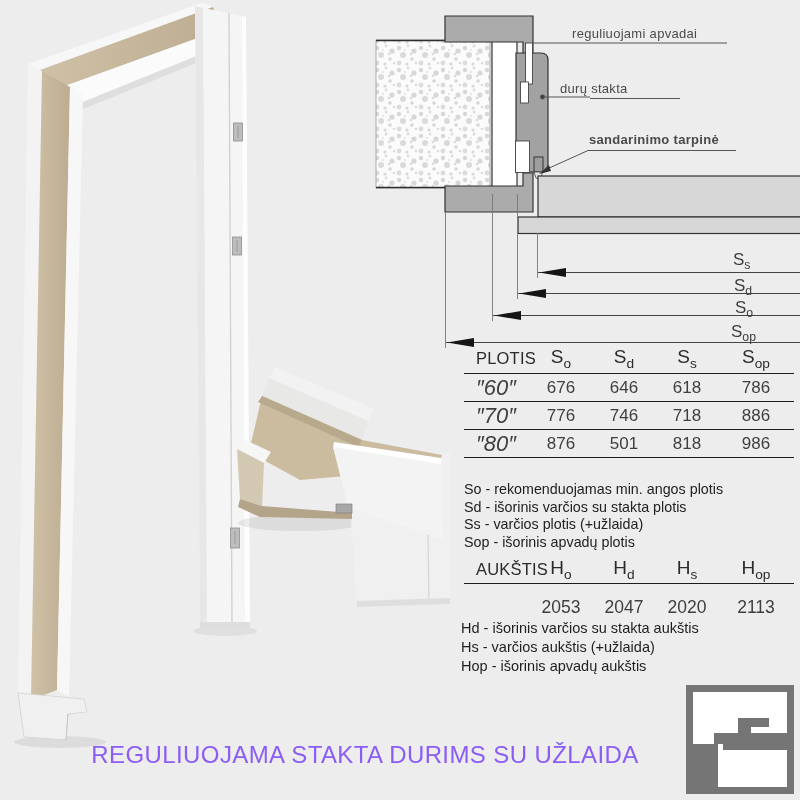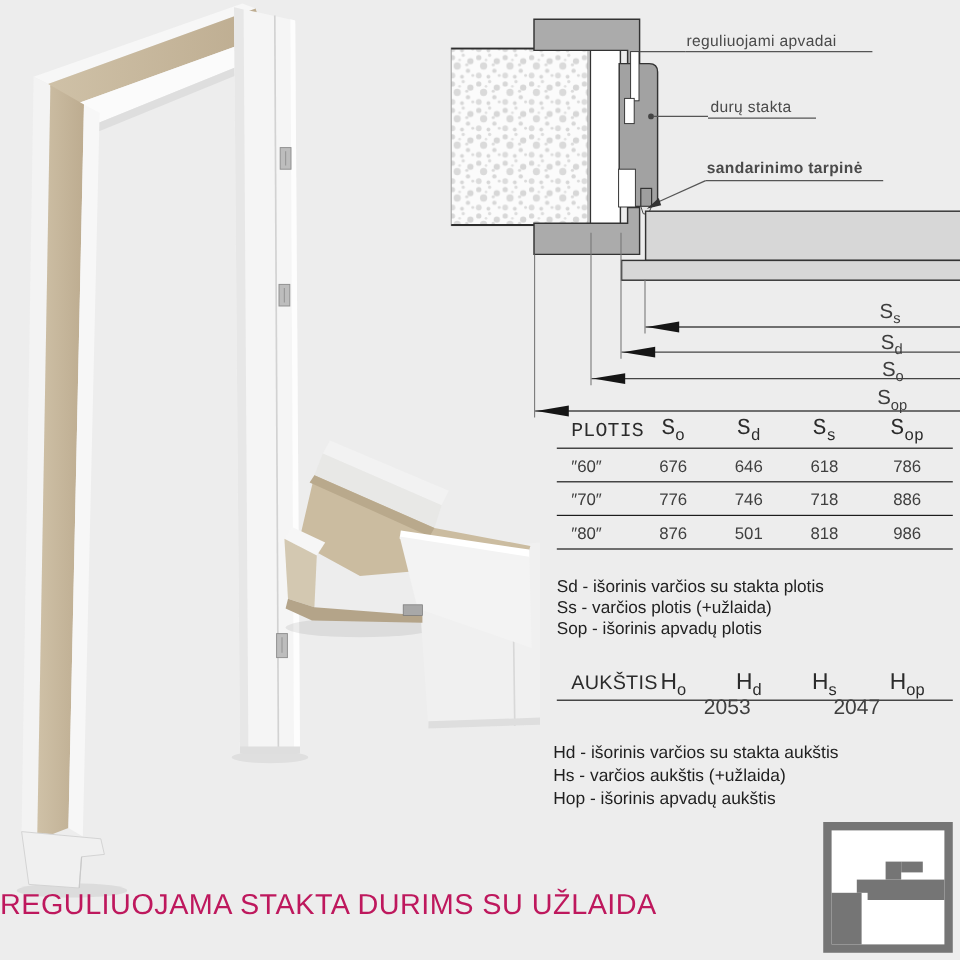--- a/index.html
+++ b/index.html
@@ -12,37 +12,37 @@
   #scene{position:absolute;left:0;top:0;width:800px;height:800px;}
   .abs{position:absolute;}
   
   .callout{font-size:13px;color:#4a4a4a;letter-spacing:.3px;white-space:nowrap;}
   
   .dim{font-size:17px;color:#3d3d3d;}
   .dim sub,.colhead sub{font-size:.72em;}
   
   .grid-row{display:grid;grid-template-columns:66px 62px 64px 62px 76px;align-items:center;}
   .wtable{left:464px;top:344px;width:330px;}
-  .wtable .thr{height:29px;border-bottom:1.2px solid #1c1c1c;font-family:Liberation Mono, monospace;}
+  .wtable .thr{height:29px;border-bottom:1.2px solid #1c1c1c;}
   .wtable .tr{height:27px;border-bottom:1.2px solid #1c1c1c;}
   .tbl-label{font-size:16.5px;color:#2b2b2b;padding-left:12px;letter-spacing:.2px;}
   .colhead{font-size:19px;color:#2b2b2b;text-align:center;}
-  .size-cell{font-size:14px;color:#3d3d3d;padding-left:12px;}
-  .val-cell{font-size:14px;color:#3f3f3f;text-align:center;}
+  .size-cell{font-size:22px;color:#3d3d3d;padding-left:12px;font-style:italic;}
+  .val-cell{font-size:17px;color:#3f3f3f;text-align:center;}
   
   .legend{font-size:14.3px;color:#222;line-height:17.7px;white-space:nowrap;}
   .legendH{font-size:14.5px;color:#1f1f1f;line-height:19px;white-space:nowrap;}
   
   .htable{left:464px;top:556px;width:330px;}
   .htable .thr{height:27px;border-bottom:1.5px solid #1c1c1c;}
-  .hvalues{left:464px;top:579px;width:330px;gap:45px;}
+  .hvalues{left:464px;top:597px;width:330px;}
   .hvalues .val-cell{font-size:17.5px;}
   
-  .title{left:0;top:741px;width:730px;text-align:left;
-         font-size:24px;color:#be185d;letter-spacing:.4px;font-weight:500;white-space:nowrap;}
+  .title{left:0;top:741px;width:730px;text-align:center;
+         font-size:24px;color:#8b5cf6;letter-spacing:.4px;font-weight:500;white-space:nowrap;}
   
   .logo{left:686px;top:685px;width:94px;height:95px;border:7px solid #757575;background:#fff;}
   .logo .shape{position:absolute;background:#757575;}
   .logo .white{background:#fff;}
 </style>
 </head>
 <body>
 
 <svg id="scene" viewBox="0 0 800 800">
   <defs>
@@ -169,21 +169,21 @@
     <g fill="#151515">
       <polygon points="539,272.5 566,268 566,277"></polygon>
       <polygon points="519,293.5 546,289 546,298"></polygon>
       <polygon points="494,315.5 521,311 521,320"></polygon>
       <polygon points="447,342.5 474,338 474,347"></polygon>
     </g>
   </g>
 </svg>
 
 <div class="abs callout" style="left:572px;top:26px;">reguliuojami apvadai</div>
-<div class="abs callout" style="left:592px;top:81px;">durų stakta</div>
+<div class="abs callout" style="left:560px;top:81px;">durų stakta</div>
 <div class="abs callout" style="left:589px;top:132px;font-weight:bold;">sandarinimo tarpinė</div>
 
 <div class="abs dim" style="left:733px;top:250px;"><span>S</span><sub>s</sub></div>
 <div class="abs dim" style="left:734px;top:276px;"><span>S</span><sub>d</sub></div>
 <div class="abs dim" style="left:735px;top:298px;"><span>S</span><sub>o</sub></div>
 <div class="abs dim" style="left:731px;top:322px;"><span>S</span><sub>op</sub></div>
 
 <div class="abs wtable">
   <div class="grid-row thr">
     <div class="tbl-label">PLOTIS</div>
@@ -209,20 +209,21 @@
   <div class="grid-row tr">
     <div class="size-cell">″80″</div>
     <div class="val-cell">876</div>
     <div class="val-cell">501</div>
     <div class="val-cell">818</div>
     <div class="val-cell">986</div>
   </div>
 </div>
 
 <div class="abs legend" style="left:464px;top:481px;">
+  <div>So - rekomenduojamas min. angos plotis</div>
   <div>Sd - išorinis varčios su stakta plotis</div>
   <div>Ss - varčios plotis (+užlaida)</div>
   <div>Sop - išorinis apvadų plotis</div>
 </div>
 
 <div class="abs htable">
   <div class="grid-row thr">
     <div class="tbl-label">AUKŠTIS</div>
     <div class="colhead"><span>H</span><sub>o</sub></div>
     <div class="colhead"><span>H</span><sub>d</sub></div>

